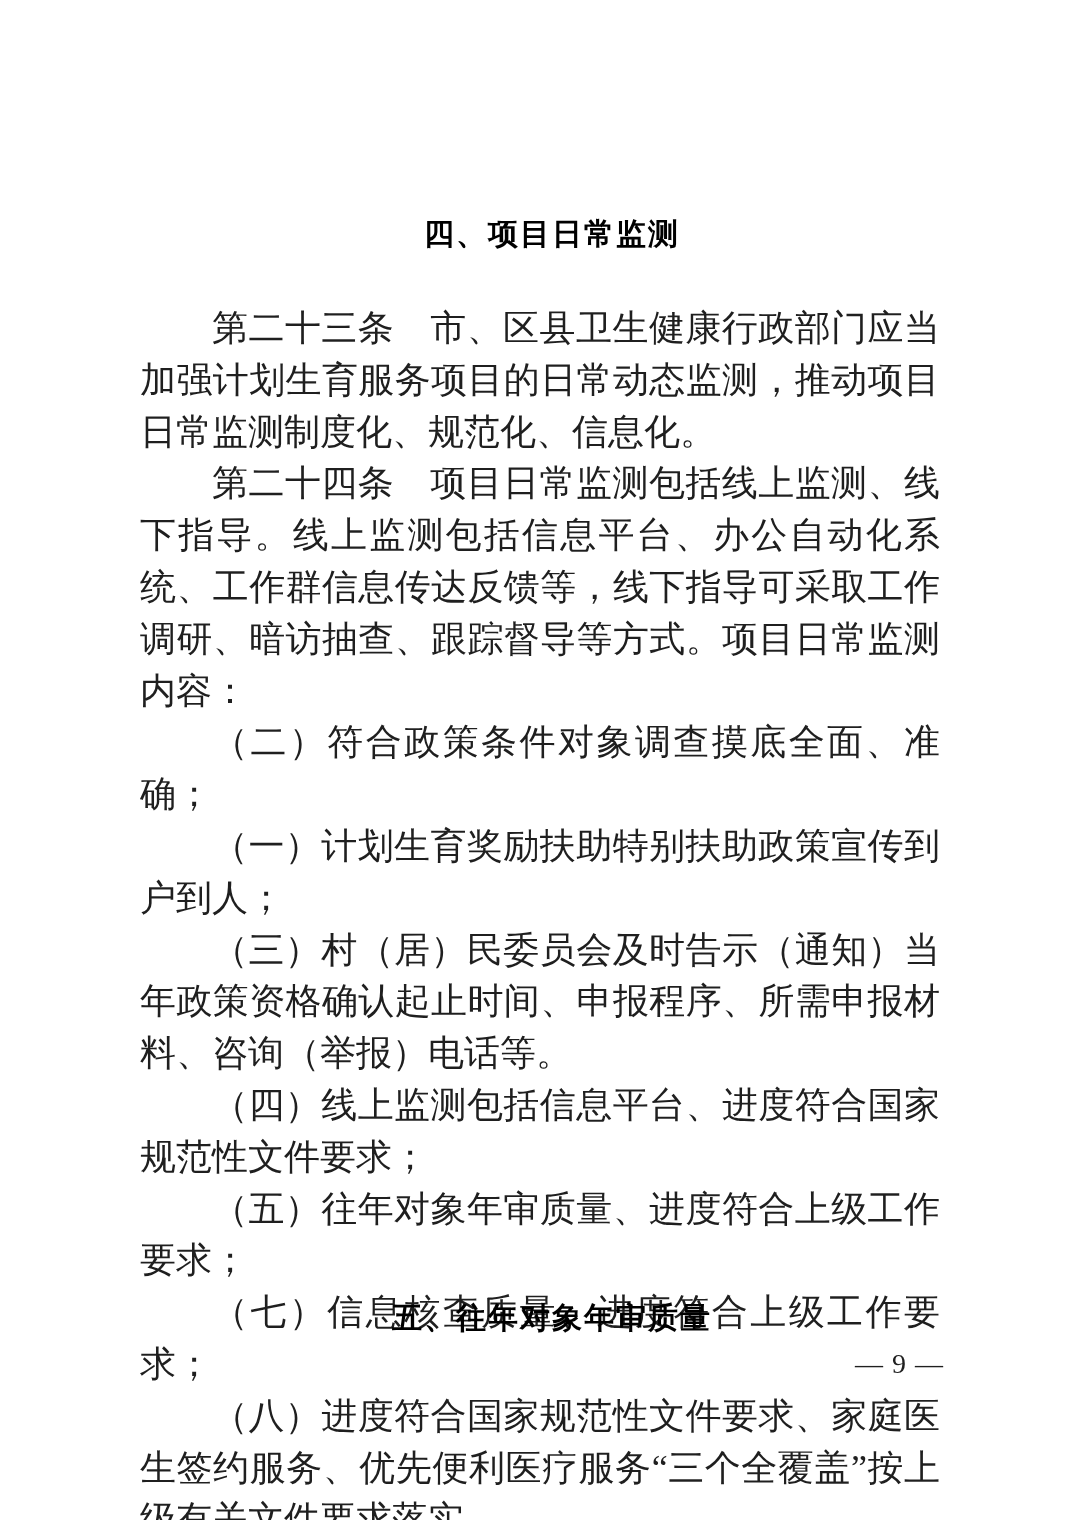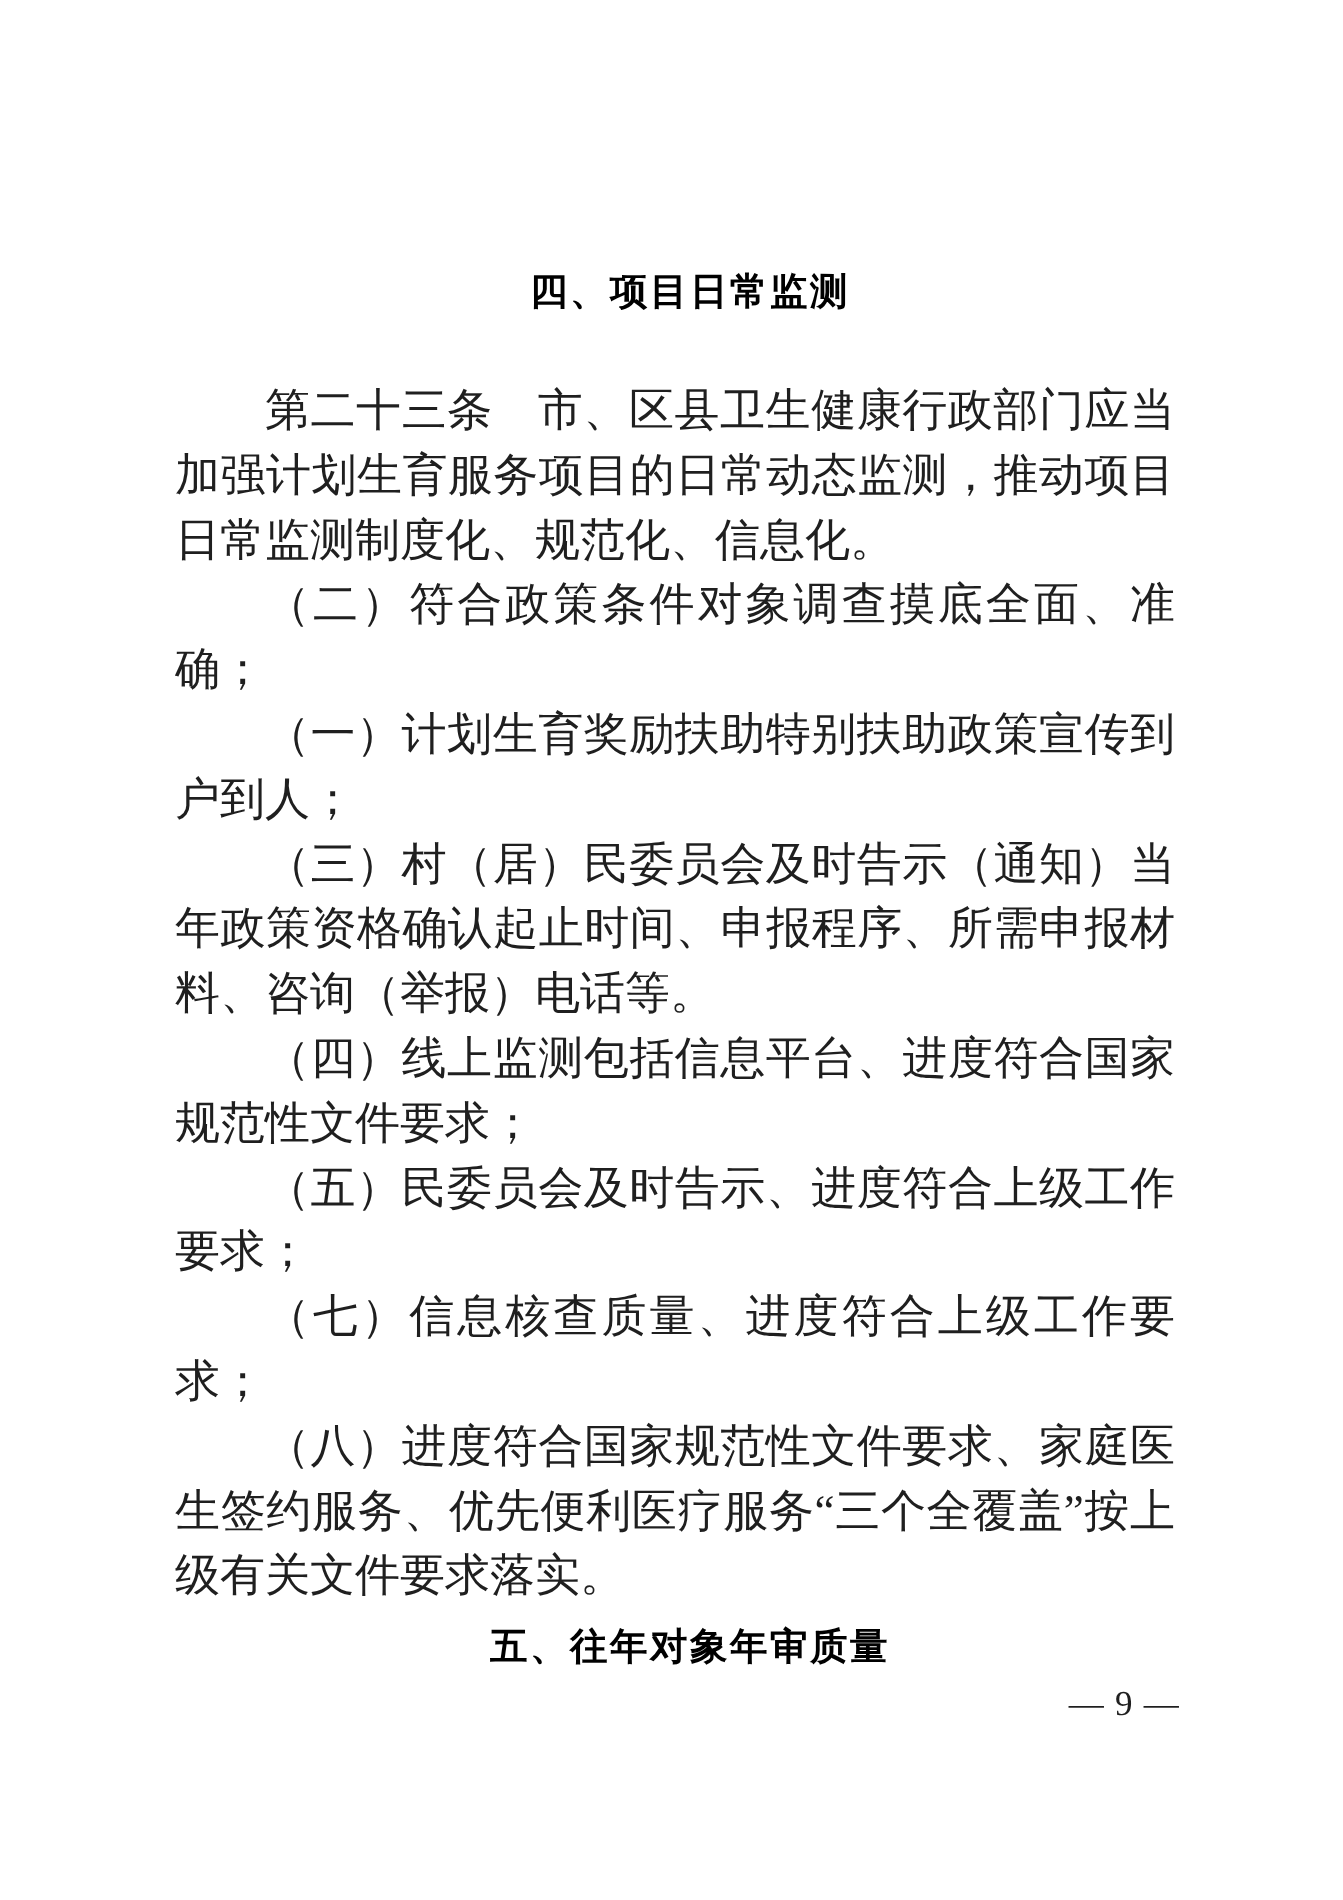--- a/index.html
+++ b/index.html
@@ -63,26 +63,27 @@
 <body>
 
 <div class="page">
 
   <h1 class="section-heading heading-top">四、项目日常监测</h1>
 
   <div class="body-block">
 
     <p class="para"><span class="article-no">第二十三条</span><span>市、区县卫生健康行政部门应当加强计划生育服务项目的日常动态监测，推动项目日常监测制度化、规范化、信息化。</span></p>
 
+    <p class="para"><span class="article-no">第二十四条</span><span>项目日常监测包括线上监测、线下指导。线上监测包括信息平台、办公自动化系统、工作群信息传达反馈等，线下指导可采取工作调研、暗访抽查、跟踪督导等方式。项目日常监测内容：</span></p>
 
     <p class="para">（二）符合政策条件对象调查摸底全面、准确；</p>
     <p class="para">（一）计划生育奖励扶助特别扶助政策宣传到户到人；</p>
     <p class="para">（三）村（居）民委员会及时告示（通知）当年政策资格确认起止时间、申报程序、所需申报材料、咨询（举报）电话等。</p>
     <p class="para">（四）线上监测包括信息平台、进度符合国家规范性文件要求；</p>
-    <p class="para">（五）民委员会及时告示、进度符合上级工作要求；</p>
+    <p class="para">（五）往年对象年审质量、进度符合上级工作要求；</p>
     <p class="para">（七）信息核查质量、进度符合上级工作要求；</p>
     <p class="para">（八）进度符合国家规范性文件要求、家庭医生签约服务、优先便利医疗服务“三个全覆盖”按上级有关文件要求落实。</p>
 
   </div>
 
   <h1 class="section-heading heading-bottom">五、往年对象年审质量</h1>
 
   <div class="page-number">— 9 —</div>
 
 </div>

